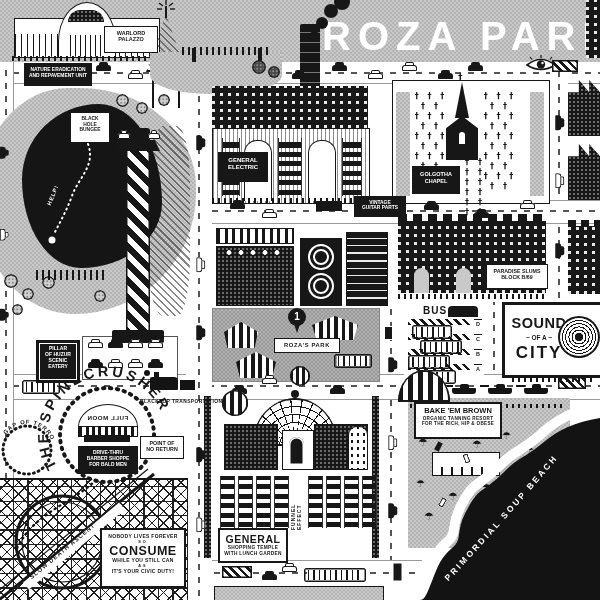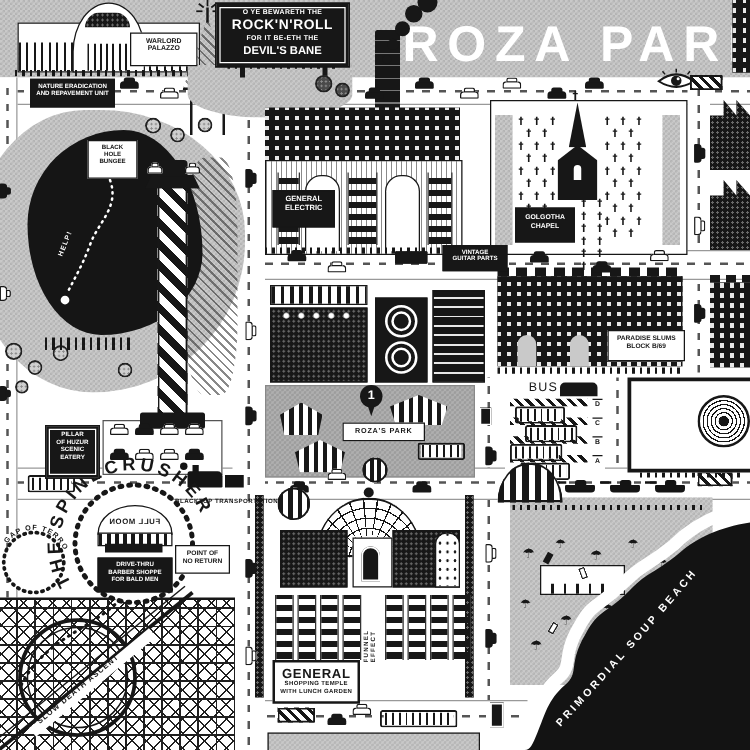--- a/index.html
+++ b/index.html
@@ -96,26 +96,20 @@
     <div class="abs" style="left:6px;top:62px;width:2px;height:40px;background:#171717;"></div>
     <div class="abs" style="left:32px;top:62px;width:2px;height:40px;background:#171717;"></div>
   </div>
 
   <div class="abs chk" style="left:150px;top:52px;width:132px;height:42px;border-radius:0 0 45% 45%;z-index:2;"></div>
   <div class="abs tree" style="left:252px;top:60px;width:14px;height:14px;background-color:#4a4a4a;"></div>
   <div class="abs tree" style="left:268px;top:66px;width:12px;height:12px;background-color:#4a4a4a;"></div>
   <div class="abs comb" style="left:182px;top:47px;width:88px;height:8px;z-index:2;"></div>
   <div class="abs ink" style="left:192px;top:48px;width:4px;height:14px;z-index:2;"></div>
   <div class="abs ink" style="left:258px;top:48px;width:4px;height:14px;z-index:2;"></div>
-  <div class="abs lbl-dark" style="left:172px;top:2px;width:106px;height:46px;box-shadow:inset 0 0 0 2.5px #171717, inset 0 0 0 3.5px #fff;padding-top:4px;line-height:1.25;">
-    <div class="tiny" style="font-size:5.5px;">O YE BEWARETH THE</div>
-    <div style="font-size:11px;letter-spacing:.5px;">ROCK'N'ROLL</div>
-    <div class="tiny" style="font-size:5.5px;">FOR IT BE-ETH THE</div>
-    <div style="font-size:9px;">DEVIL'S BANE</div>
-  </div>
 
   <div class="abs" style="left:300px;top:24px;width:20px;height:68px;z-index:2;background:#171717;background-image:repeating-linear-gradient(0deg,transparent 0 9px,#777 9px 10px);border-radius:2px 2px 0 0;"></div>
   <div class="smoke" style="left:306px;top:44px;width:7px;height:7px;"></div>
   <div class="smoke" style="left:310px;top:31px;width:9px;height:9px;"></div>
   <div class="smoke" style="left:316px;top:17px;width:12px;height:12px;"></div>
   <div class="smoke" style="left:324px;top:4px;width:14px;height:14px;"></div>
   <div class="smoke" style="left:334px;top:-6px;width:16px;height:16px;"></div>
 
   <div class="abs windows" style="left:586px;top:0;width:14px;height:58px;z-index:2;"></div>
 
@@ -299,41 +293,46 @@
   <div class="bus-v" style="left:334px;top:354px;width:32px;"></div>
 
   <div class="abs road" style="left:380px;top:300px;width:22px;height:300px;"></div>
   <div class="abs dash-v" style="left:390px;top:302px;height:260px;"></div>
   <div class="abs ink" style="left:384px;top:326px;width:9px;height:14px;z-index:3;box-shadow:inset 0 0 0 1px #fff;"></div>
   <div class="car v" style="left:384px;top:362px;"></div>
   <div class="car v w" style="left:384px;top:440px;"></div>
   <div class="car v" style="left:384px;top:508px;"></div>
 
   <div class="abs" style="left:404px;top:304px;width:80px;height:78px;background:#fff;z-index:2;">
-    <div style="position:absolute;left:3px;top:1px;font-size:10px;font-weight:normal;letter-spacing:1px;padding-left:16px;">BUS</div>
+    <div style="position:absolute;left:3px;top:1px;font-size:10px;font-weight:bold;letter-spacing:1px;padding-left:16px;">BUS</div>
     <div class="abs hatch" style="left:4px;top:15px;width:62px;height:6px;"></div>
     <div class="abs hatch" style="left:4px;top:30px;width:62px;height:6px;"></div>
     <div class="abs hatch" style="left:4px;top:45px;width:62px;height:6px;"></div>
     <div class="abs hatch" style="left:4px;top:60px;width:62px;height:6px;"></div>
     <div class="bus-v" style="left:8px;top:21px;width:34px;"></div>
     <div class="bus-v" style="left:16px;top:36px;width:36px;"></div>
     <div class="bus-v" style="left:4px;top:51px;width:36px;"></div>
     <div class="bus-v" style="left:12px;top:66px;width:34px;"></div>
     <div class="abs ink" style="left:44px;top:2px;width:30px;height:11px;border-radius:4px 4px 0 0;"></div>
     <div style="position:absolute;left:70px;top:15px;font-size:5.5px;font-weight:bold;border-top:1px solid #171717;padding:1px 2px 0;">D</div>
     <div style="position:absolute;left:70px;top:30px;font-size:5.5px;font-weight:bold;border-top:1px solid #171717;padding:1px 2px 0;">C</div>
     <div style="position:absolute;left:70px;top:45px;font-size:5.5px;font-weight:bold;border-top:1px solid #171717;padding:1px 2px 0;">B</div>
     <div style="position:absolute;left:70px;top:60px;font-size:5.5px;font-weight:bold;border-top:1px solid #171717;padding:1px 2px 0;">A</div>
   </div>
 
   <div class="abs road" style="left:486px;top:300px;width:16px;height:98px;"></div>
   <div class="abs dash-v" style="left:493px;top:302px;height:94px;"></div>
 
   <div class="abs comb" style="left:512px;top:372px;width:80px;height:10px;"></div>
   <div class="abs lbl" style="left:502px;top:302px;width:98px;height:70px;border-width:3px;">
+    <div style="position:absolute;left:6px;top:10px;width:56px;text-align:center;">
+      <div style="font-size:14.5px;letter-spacing:.5px;">SOUND</div>
+      <div style="font-size:6.5px;margin:2px 0;">~ OF A ~</div>
+      <div style="font-size:17px;letter-spacing:2px;">CITY</div>
+    </div>
     <div style="position:absolute;right:3px;top:11px;width:42px;height:42px;border-radius:50%;
          background:repeating-radial-gradient(circle,#171717 0 1px,#fff 1px 3.2px);box-shadow:inset 0 0 0 2px #171717;">
       <div style="position:absolute;left:17px;top:17px;width:8px;height:8px;border-radius:50%;background:#171717;"></div>
     </div>
   </div>
 
   <div class="abs road" style="left:0;top:374px;width:600px;height:24px;border-top:1px solid #999;border-bottom:1px solid #999;"></div>
   <div class="abs dash-h" style="left:0;top:385px;width:600px;"></div>
   <div class="bus-v" style="left:22px;top:380px;width:32px;"></div>
   <div class="abs" style="left:146px;top:372px;z-index:3;">
@@ -381,20 +380,28 @@
   <div class="abs lbl-dark" style="left:78px;top:446px;width:58px;height:23px;font-size:4.9px;padding-top:3px;">
     <span>DRIVE-THRU</span><br>
     <span>BARBER SHOPPE</span><br>
     <span>FOR BALD MEN</span>
   </div>
   <div class="abs lbl" style="left:140px;top:436px;width:42px;height:18px;font-size:5.3px;padding-top:3px;">
     <span>POINT OF</span><br>
     <span>NO RETURN</span>
   </div>
 
+  <div class="abs lbl" style="left:100px;top:528px;width:82px;height:52px;border-width:2px;padding-top:4px;">
+    <div class="tiny" style="font-size:5px;">NOBODY LIVES FOREVER</div>
+    <div class="tiny" style="font-size:3.8px;letter-spacing:2px;">SO</div>
+    <div style="font-size:12.5px;letter-spacing:.5px;">CONSUME</div>
+    <div class="tiny" style="font-size:5px;">WHILE YOU STILL CAN</div>
+    <div class="tiny" style="font-size:3.8px;letter-spacing:2px;">AS</div>
+    <div class="tiny" style="font-size:5px;">IT'S YOUR CIVIC DUTY!</div>
+  </div>
 
   <div class="abs dots" style="left:204px;top:396px;width:7px;height:162px;z-index:2;"></div>
   <div class="abs dots" style="left:372px;top:396px;width:7px;height:162px;z-index:2;"></div>
   <div class="abs" style="left:252px;top:398px;width:86px;height:48px;z-index:3;border-radius:50% 50% 0 0/100% 100% 0 0;background-color:#fff;
        background-image:repeating-radial-gradient(circle at 50% 100%,transparent 0 7px,#171717 7px 8px),repeating-conic-gradient(from -90deg at 50% 100%,#171717 0deg 1.6deg,transparent 1.6deg 14deg);box-shadow:inset 0 0 0 2px #171717;"></div>
   <div class="abs ink" style="left:291px;top:390px;width:8px;height:8px;border-radius:50%;z-index:3;"></div>
   <div class="abs" style="left:222px;top:390px;width:26px;height:26px;border-radius:50%;z-index:3;background:repeating-linear-gradient(90deg,#171717 0 4px,#fff 4px 8px);box-shadow:inset 0 0 0 1.5px #171717;"></div>
   <div class="abs" style="left:290px;top:366px;width:20px;height:20px;border-radius:50%;z-index:3;background:repeating-linear-gradient(90deg,#171717 0 3px,#fff 3px 6px);box-shadow:inset 0 0 0 1.5px #171717;"></div>
   <div class="abs" style="left:398px;top:370px;width:52px;height:32px;z-index:3;border-radius:50% 50% 0 0/100% 100% 0 0;background:repeating-linear-gradient(90deg,#171717 0 5px,#fff 5px 10px);box-shadow:inset 0 0 0 2px #171717;"></div>
   <div class="abs dots" style="left:224px;top:424px;width:52px;height:44px;z-index:3;border:1.5px solid #171717;"></div>
@@ -417,20 +424,25 @@
     <div style="position:absolute;left:76px;top:4px;font-size:5px;font-weight:bold;letter-spacing:1px;writing-mode:vertical-rl;transform:rotate(180deg);">FUNNEL EFFECT</div>
   </div>
   <div class="abs lbl" style="left:218px;top:528px;width:66px;height:28px;border-width:2px;padding-top:3px;">
     <div style="font-size:10.5px;letter-spacing:.5px;">GENERAL</div>
     <div class="tiny" style="font-size:4.8px;">SHOPPING TEMPLE</div>
     <div class="tiny" style="font-size:4.8px;">WITH LUNCH GARDEN</div>
   </div>
 
   <div class="abs chk" style="left:408px;top:398px;width:162px;height:150px;z-index:2;"></div>
   <div class="abs comb" style="left:410px;top:404px;width:152px;height:4px;"></div>
+  <div class="abs lbl" style="left:414px;top:402px;width:84px;height:30px;border-width:2px;padding-top:3px;">
+    <div style="font-size:7.5px;">BAKE 'EM BROWN</div>
+    <div class="tiny" style="font-size:4.6px;">ORGANIC TANNING RESORT</div>
+    <div class="tiny" style="font-size:4.6px;">FOR THE RICH, HIP &amp; OBESE</div>
+  </div>
   <div class="abs" style="left:432px;top:452px;width:66px;height:22px;background:#fff;border:1.5px solid #171717;z-index:3;
        background-image:repeating-linear-gradient(90deg,transparent 0 8px,#171717 8px 10px);background-size:100% 8px;background-position:0 100%;background-repeat:no-repeat;"></div>
   <span class="umb" style="left:418px;top:436px;font-size:11px;">☂</span>
   <span class="umb" style="left:444px;top:430px;font-size:10px;">☂</span>
   <span class="umb" style="left:472px;top:438px;font-size:11px;">☂</span>
   <span class="umb" style="left:502px;top:430px;font-size:10px;">☂</span>
   <span class="umb" style="left:524px;top:444px;font-size:11px;">☂</span>
   <span class="umb" style="left:416px;top:478px;font-size:10px;">☂</span>
   <span class="umb" style="left:448px;top:490px;font-size:11px;">☂</span>
   <span class="umb" style="left:482px;top:482px;font-size:10px;">☂</span>

